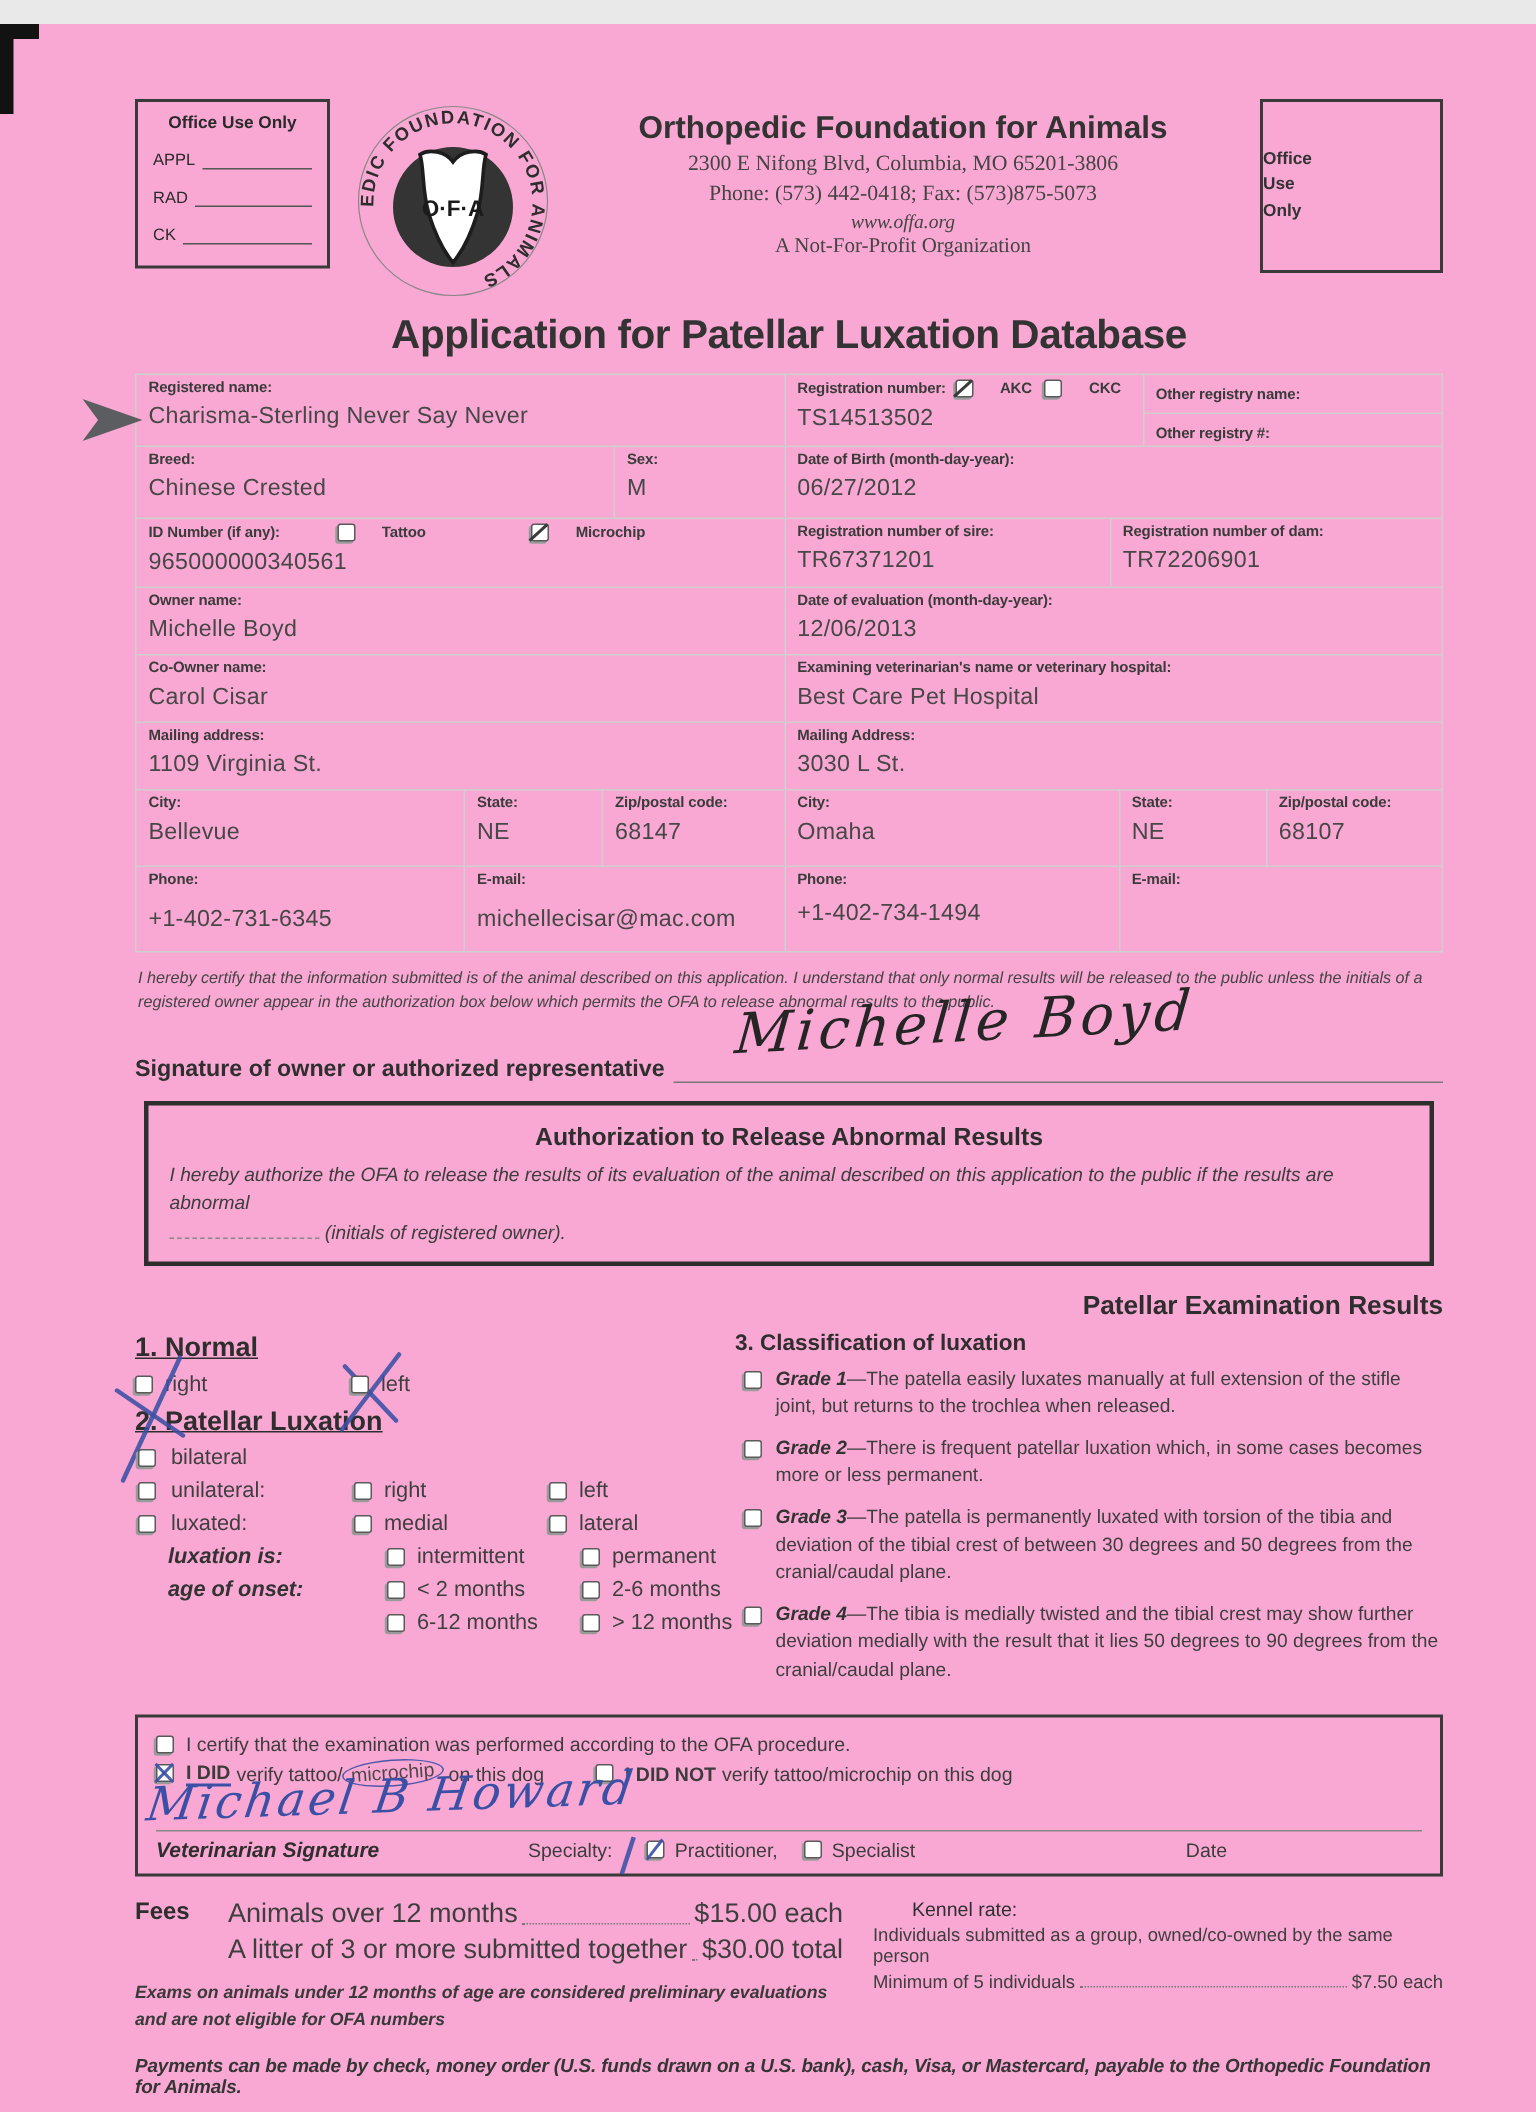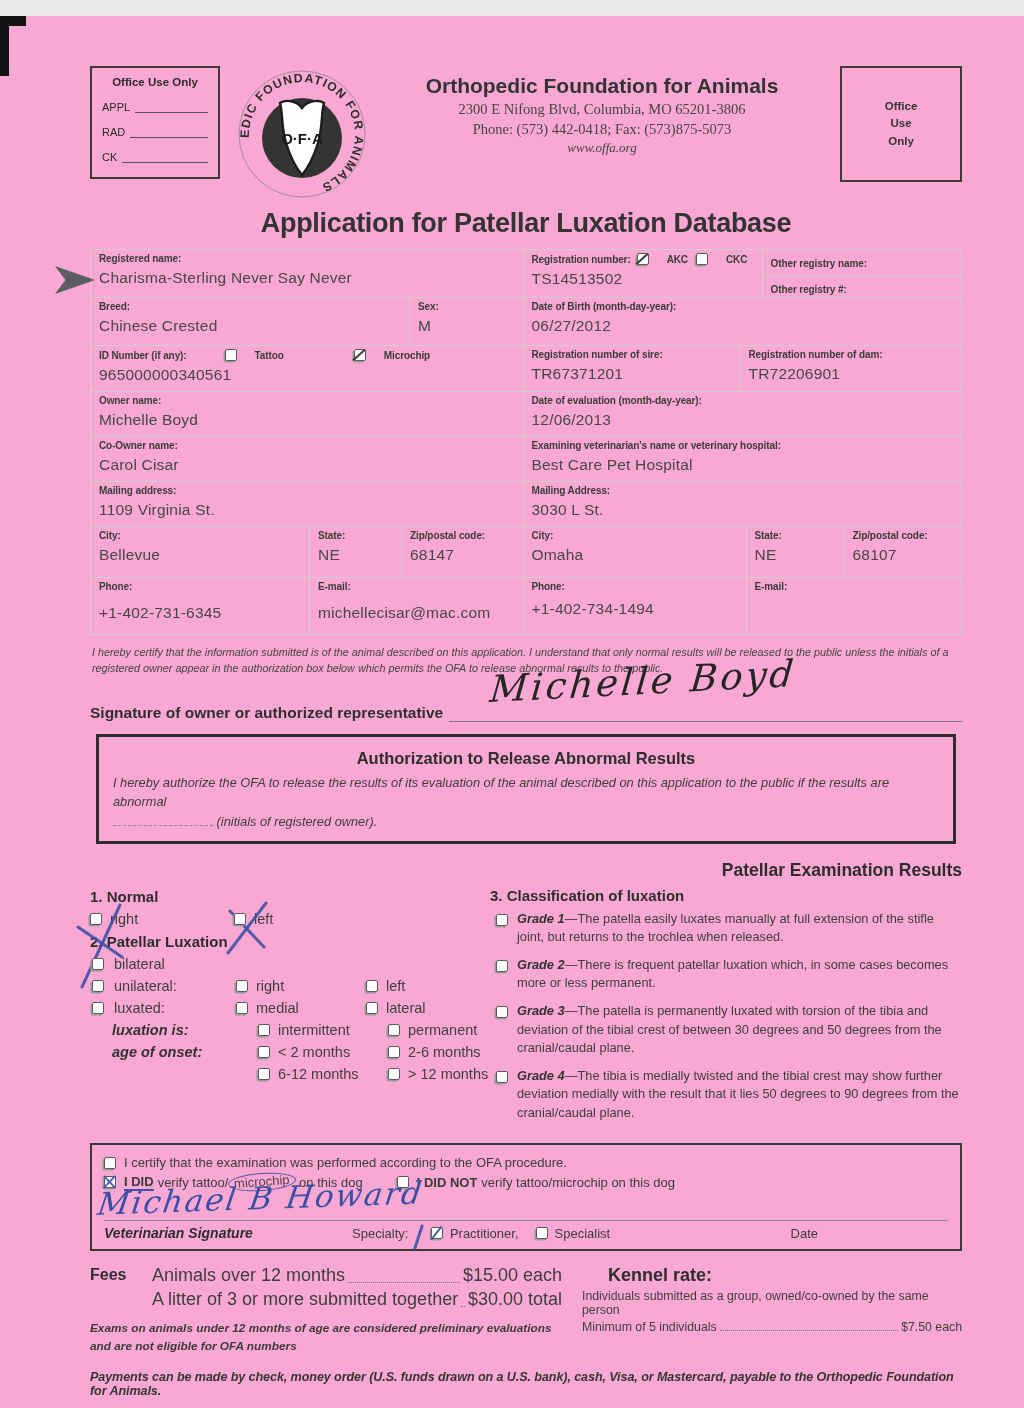--- a/index.html
+++ b/index.html
@@ -20,21 +20,21 @@
   .ob-row{display:flex;align-items:flex-end;margin-top:12px;}
   .ob-row .lab{font-size:11px;}
   .ob-row .blank{flex:1;border-bottom:1px solid #555;margin-left:5px;height:12px;}
   .logo{width:132px;height:132px;margin:2px 6px 0 16px;flex:none;}
   .hdr-center{flex:1;text-align:center;padding-top:8px;color:#3a3a3a;}
   .org-name{font-size:21px;font-weight:bold;color:#333;}
   .org-addr{font-family:"Liberation Serif",serif;font-size:14.5px;margin-top:3px;color:#444;}
   .org-url{font-family:"Liberation Serif",serif;font-style:italic;font-size:13px;margin-top:2px;color:#444;}
   .org-tag{font-family:"Liberation Serif",serif;font-size:14px;margin-top:1px;color:#444;}
   .office-right{border:2px solid var(--box);width:118px;height:112px;margin-left:10px;flex:none;
-    display:flex;flex-direction:column;align-items:center;justify-content:center;font-size:11.5px;font-weight:bold;color:#333;line-height:1.5;}
+    display:flex;flex-direction:column;justify-content:center;font-size:11.5px;font-weight:bold;color:#333;line-height:1.5;}
   .main-title{text-align:center;font-size:27px;font-weight:bold;color:#333;margin:8px 0 10px;letter-spacing:-0.3px;}
 
   
   .form{display:flex;border:1px solid var(--line);}
   .half{display:flex;flex-direction:column;}
   .half.l{width:432px;border-right:1px solid var(--line);}
   .half.r{width:438px;}
   .frow{display:flex;border-bottom:1px solid var(--line);}
   .frow:last-child{border-bottom:none;}
   .cell{padding:3px 6px 4px 8px;box-sizing:border-box;}
@@ -69,21 +69,21 @@
   .auth{border:3px solid #2e2e2e;margin:12px 6px 0;padding:12px 14px 10px;}
   .auth-title{text-align:center;font-weight:bold;font-size:16.5px;color:#2e2e2e;}
   .auth-text{font-style:italic;font-size:12.8px;color:#3d3d3d;margin-top:5px;line-height:1.5;}
   .auth-blank{display:inline-block;width:100px;border-bottom:1.5px dashed #888;height:12px;}
 
   
   .exam-h{font-size:17.5px;font-weight:bold;color:#2e2e2e;margin:16px 0 4px;text-align:right;}
   .exam{display:flex;}
   .exam-left{width:392px;position:relative;}
   .exam-right{flex:1;padding-left:8px;}
-  .sub-h{font-size:15px;font-weight:bold;color:#2e2e2e;margin:3px 0 4px;}
+  .sub-h{font-size:18px;font-weight:bold;color:#2e2e2e;margin:3px 0 4px;text-decoration:underline;}
   .opt-row{display:flex;align-items:center;font-size:14.5px;color:#3f3f3f;margin:6px 0;}
   .opt{display:flex;align-items:center;min-width:130px;}
   .opt .cb{margin-right:8px;}
   .opt-lead{min-width:146px;display:flex;align-items:center;font-size:14.5px;color:#3f3f3f;}
   .opt-lead .cb{margin-right:10px;margin-left:2px;}
   .opt-lead.noBox{padding-left:22px;font-style:italic;font-weight:bold;color:#333;}
   .penmark{position:absolute;pointer-events:none;}
   .penmark line{stroke:var(--pen);stroke-width:3;stroke-linecap:round;opacity:.88;}
   .cls-h{font-size:15px;font-weight:bold;color:#2e2e2e;margin:2px 0 6px;}
   .grade{display:flex;margin-bottom:9px;font-size:12.8px;color:#3e3e3e;line-height:1.45;}
@@ -109,21 +109,21 @@
   
   .fees{display:flex;margin-top:14px;}
   .fees-l{width:472px;}
   .fees-r{flex:1;padding-left:14px;}
   .fees-head{display:flex;}
   .fees-title{font-size:16px;font-weight:bold;color:#2e2e2e;width:62px;padding-top:1px;}
   .fee-lines{flex:1;}
   .fee-line{display:flex;align-items:flex-end;font-size:18px;color:#3e3e3e;margin-bottom:3px;}
   .fee-line .lead{flex:1;border-bottom:1.3px dotted #777;margin:0 3px 3px;}
   .fees-note{font-style:italic;font-weight:bold;font-size:11.8px;color:#3a3a3a;margin-top:7px;line-height:1.5;}
-  .kennel-h{font-weight:bold;font-size:18px;color:#2e2e2e;padding-left:32px;}
+  .kennel-h{font-weight:normal;font-size:13px;color:#2e2e2e;padding-left:32px;}
   .kennel-t{font-size:12.3px;color:#3e3e3e;margin-top:3px;padding-left:6px;}
   .kennel-min{display:flex;align-items:flex-end;font-size:12.3px;color:#3e3e3e;margin-top:3px;padding-left:6px;}
   .kennel-min .lead{flex:1;border-bottom:1.3px dotted #777;margin:0 3px 3px;}
   .payments{font-style:italic;font-weight:bold;font-size:12.6px;color:#353535;margin-top:14px;letter-spacing:-0.1px;}
 
   
   .card{display:flex;margin-top:34px;gap:38px;}
   .card .fld .topline{border-top:1.3px solid #777;margin-bottom:4px;}
   .card .fld{font-size:12.5px;color:#3c3c3c;}
   .c1{width:310px;} .c2{width:250px;} .c3{width:110px;} .c4{width:130px;}
@@ -165,20 +165,21 @@
         <circle cx="66" cy="70" r="40" fill="#343434"></circle>
         <path d="M66,40 C61,33 50,31 44,35 C47,45 45,58 50,75 C55,91 61,101 66,107 C71,101 77,91 82,75 C87,58 85,45 88,35 C82,31 71,33 66,40 Z" fill="#ffffff" stroke="#1d1d1d" stroke-width="2.4"></path>
         <text x="66" y="76" text-anchor="middle" font-family="Liberation Sans, sans-serif" font-size="15" font-weight="bold" fill="#1a1a1a">O·F·A</text>
       </svg>
 
       <div class="hdr-center">
         <div class="org-name">Orthopedic Foundation for Animals</div>
         <div class="org-addr">2300 E Nifong Blvd, Columbia, MO 65201-3806</div>
         <div class="org-addr">Phone: (573) 442-0418; Fax: (573)875-5073</div>
         <div class="org-url">www.offa.org</div>
+        <div class="org-tag">A Not-For-Profit Organization</div>
       </div>
 
       <div class="office-right">
         <span>Office</span>
         <span>Use</span>
         <span>Only</span>
       </div>
     </div>
 
     <div class="main-title">Application for Patellar Luxation Database</div>

